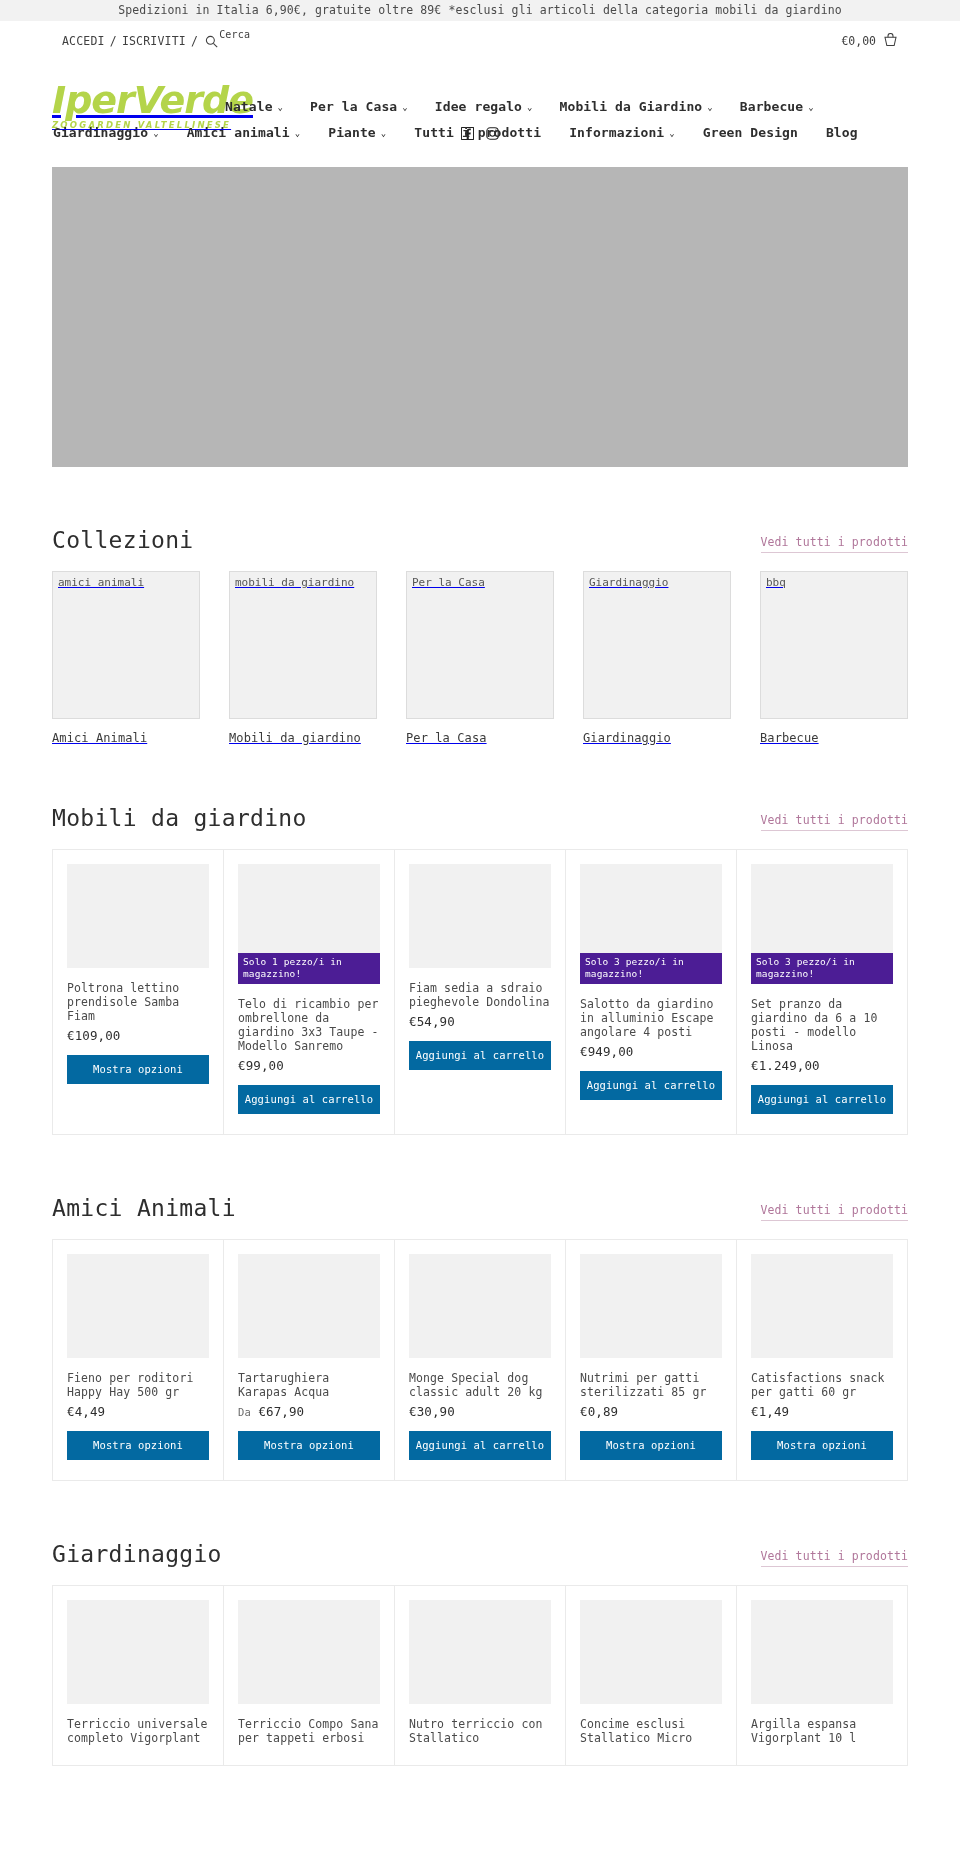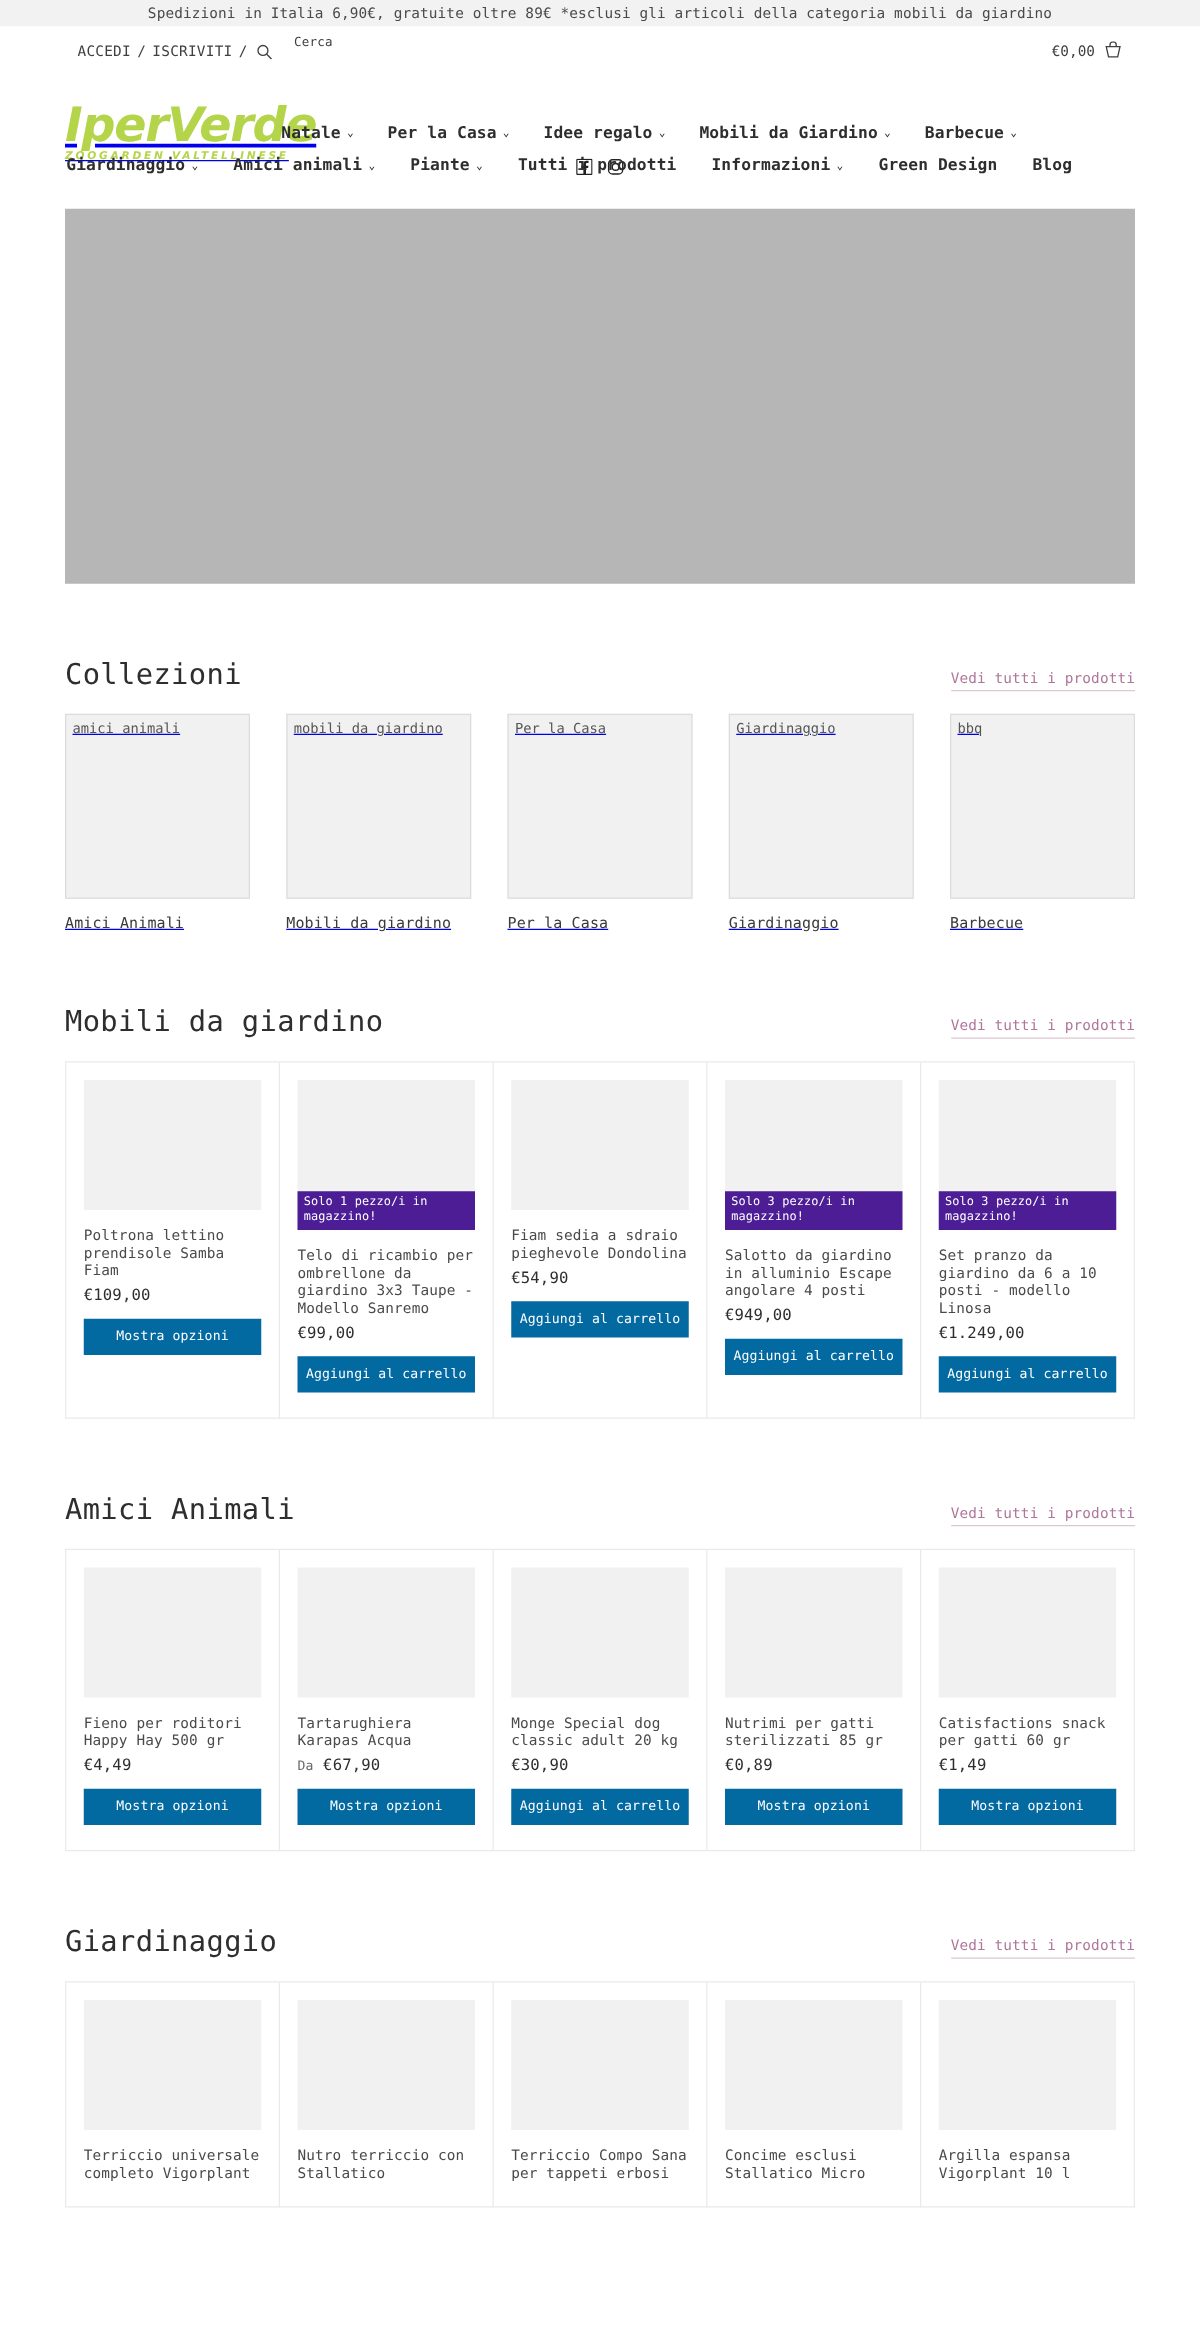--- a/index.html
+++ b/index.html
@@ -41,21 +41,20 @@
     letter-spacing: .2px;
   }
   .util-left a { color:#3f3f3f; text-decoration:none; }
   .sep { margin: 0 5px; color:#3f3f3f; }
   .search-btn {
     display: inline-flex;
     align-items: flex-start;
     background: none; border: 0; padding: 0; margin-left: 2px;
     cursor: pointer;
     font-family: inherit;
-    gap: 16px;
   }
   .mag {
     width: 13px; height: 13px;
     display:inline-block; position: relative; top: 1px;
   }
   .search-label {
     font-size: 10px;
     color: #3f3f3f;
     position: relative;
     top: -5px;
@@ -534,28 +533,28 @@
         <div class="pimgwrap">
           <div class="pimg"></div>
         </div>
         <div class="ptitle">Terriccio universale completo Vigorplant</div>
       </div>
 
       <div class="pcard">
         <div class="pimgwrap">
           <div class="pimg"></div>
         </div>
+        <div class="ptitle">Terriccio Compo Sana per tappeti erbosi</div>
+      </div>
+
+      <div class="pcard">
+        <div class="pimgwrap">
+          <div class="pimg"></div>
+        </div>
         <div class="ptitle">Nutro terriccio con Stallatico</div>
-      </div>
-
-      <div class="pcard">
-        <div class="pimgwrap">
-          <div class="pimg"></div>
-        </div>
-        <div class="ptitle">Terriccio Compo Sana per tappeti erbosi</div>
       </div>
 
       <div class="pcard">
         <div class="pimgwrap">
           <div class="pimg"></div>
         </div>
         <div class="ptitle">Concime esclusi Stallatico Micro</div>
       </div>
 
       <div class="pcard">

